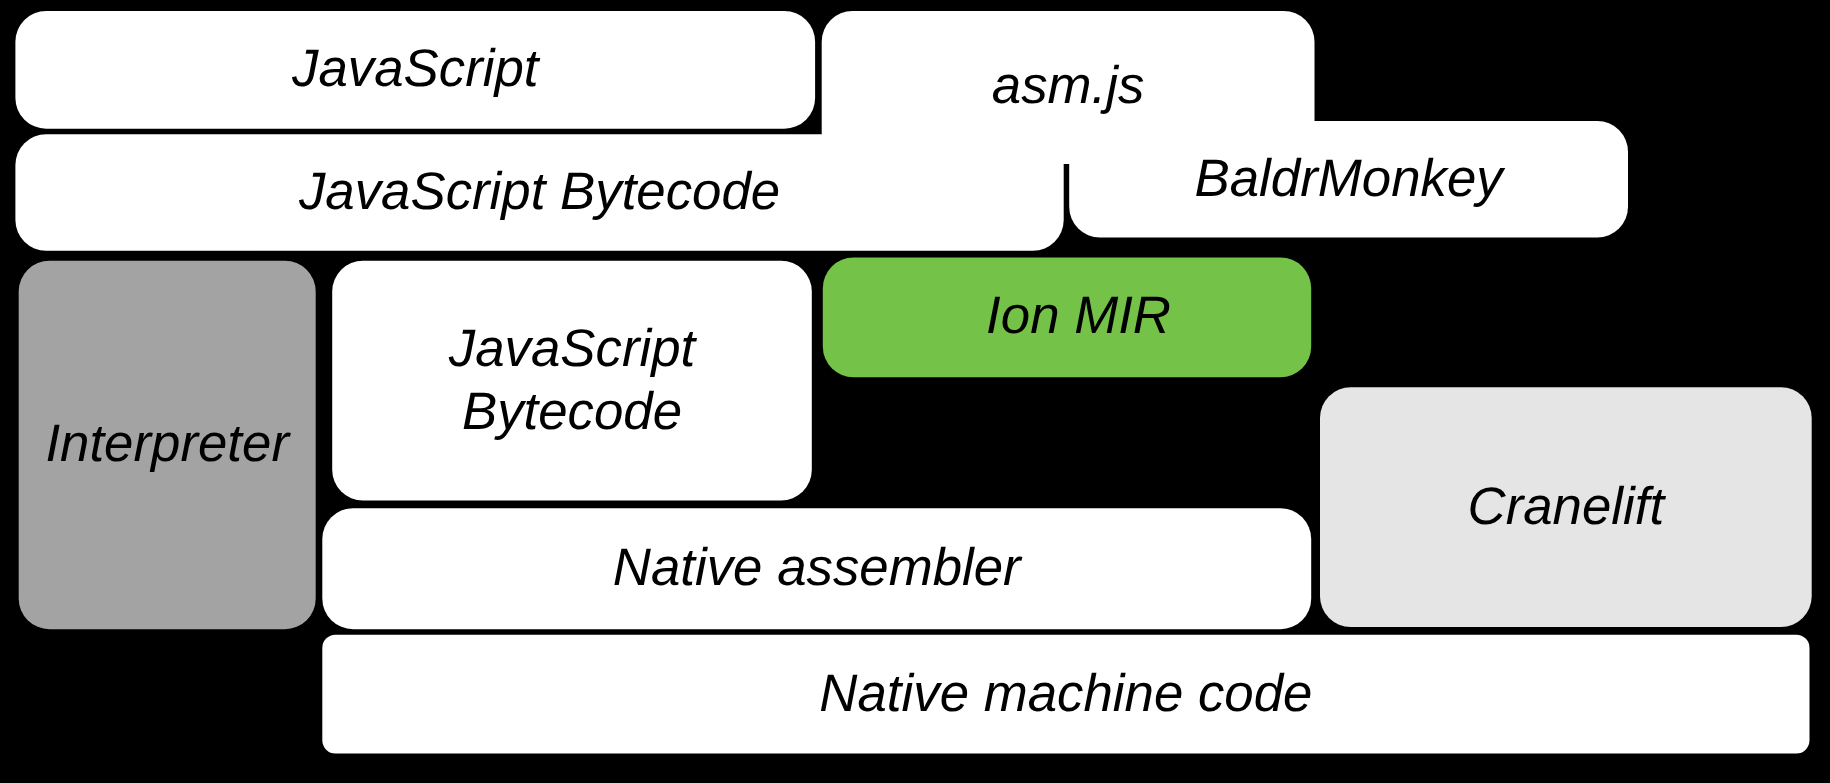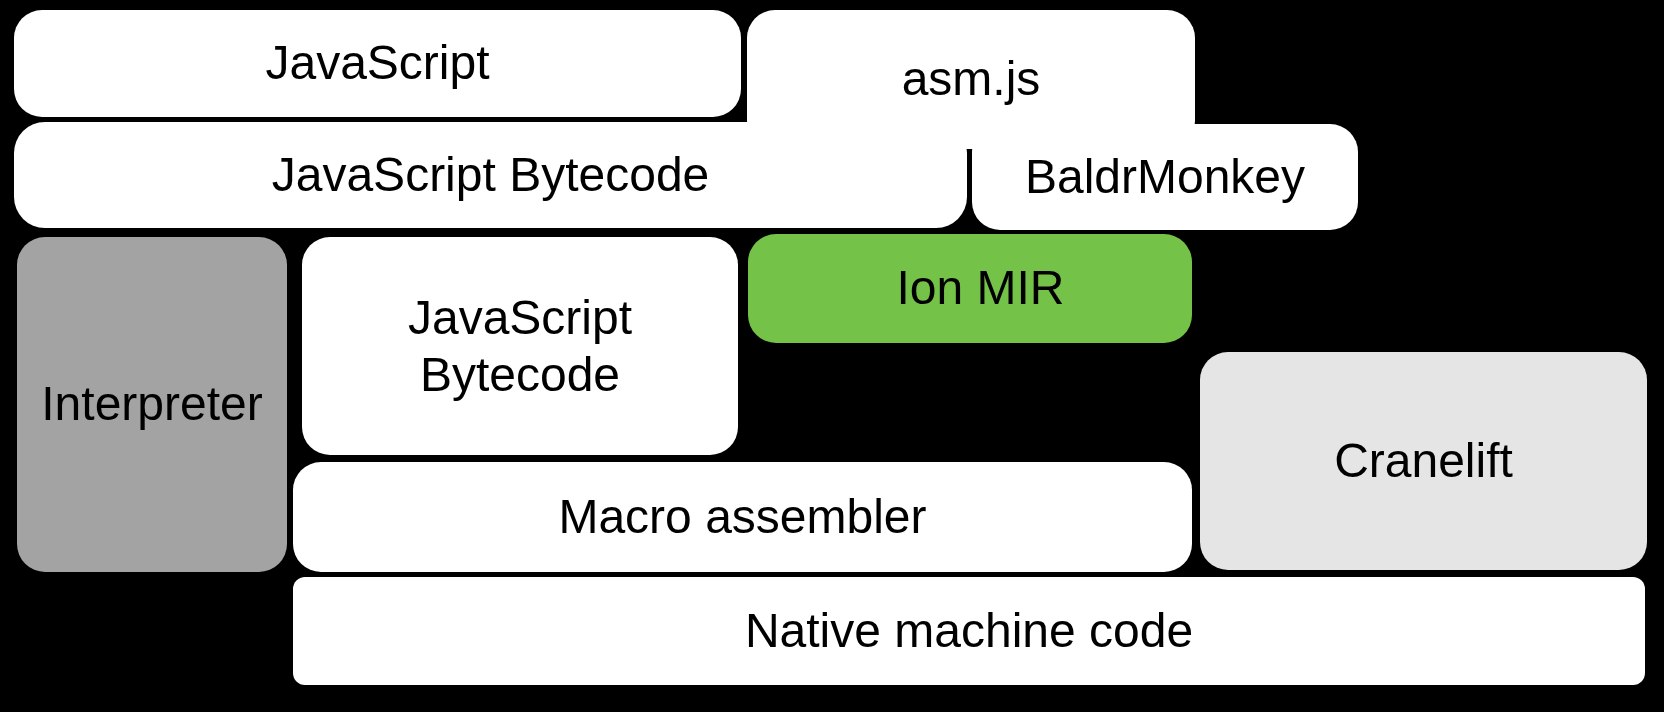--- a/index.html
+++ b/index.html
@@ -22,32 +22,33 @@
     background: #FFFFFF;
     color: #000000;
     font-size: 48px;
     line-height: 1.1;
     display: flex;
     flex-direction: column;
     align-items: center;
     justify-content: center;
     text-align: center;
     white-space: nowrap;
+    font-style: italic;
   }
   .node.gray  { background: #a3a3a3; }
   .node.green { background: #74C247; padding-left: 21px; }
   .node.pink  { background: #e5e5e5; }
   .label-line { display: block; line-height: 57px; }
 
   
   .n-javascript   { left: 14px;   top: 10px;  width: 727px;  height: 107px; }
   .n-asmjs        { left: 747px;  top: 10px;  width: 448px;  height: 139px; }
   .n-wasm         { left: 1200px; top: 10px;  width: 447px;  height: 107px; }
-  .n-bytecode     { left: 14px;   top: 122px; width: 953px;  height: 106px; border-radius: 31px; }
-  .n-baldrmonkey  { left: 972px;  top: 124px; width: 386px;  height: 106px; }
+  .n-bytecode     { left: 14px;   top: 122px; width: 953px;  height: 106px; }
+  .n-baldrmonkey  { left: 972px;  top: 110px; width: 508px;  height: 106px; }
   .n-interpreter  { left: 17px;   top: 237px; width: 270px;  height: 335px; }
   .n-baseline     { left: 302px;  top: 237px; width: 436px;  height: 218px; }
   .n-ion-mir      { left: 748px;  top: 234px; width: 444px;  height: 109px; }
   .n-ion-lir      { left: 748px;  top: 350px; width: 444px;  height: 106px; }
   .n-cranelift    { left: 1200px; top: 352px; width: 447px;  height: 218px; }
   .n-macro        { left: 293px;  top: 462px; width: 899px;  height: 110px; }
   .n-native       { left: 293px;  top: 577px; width: 1352px; height: 108px; border-radius: 12px; }
 </style>
 </head>
 <body>
@@ -83,20 +84,20 @@
   <div class="node green n-ion-mir">
     <span class="label">Ion MIR</span>
   </div>
 
 
   <div class="node pink n-cranelift">
     <span class="label">Cranelift</span>
   </div>
 
   <div class="node n-macro">
-    <span class="label">Macro assembler</span>
+    <span class="label">Native assembler</span>
   </div>
 
   <div class="node n-native">
     <span class="label">Native machine code</span>
   </div>
 
 </div>
 
 </body></html>

